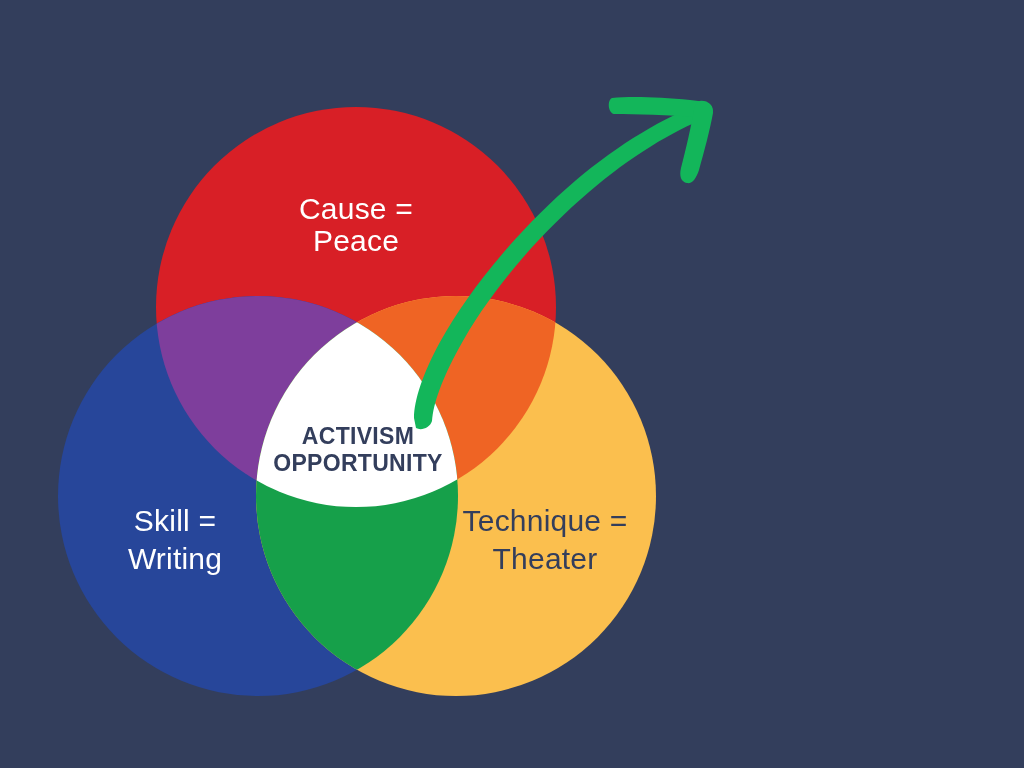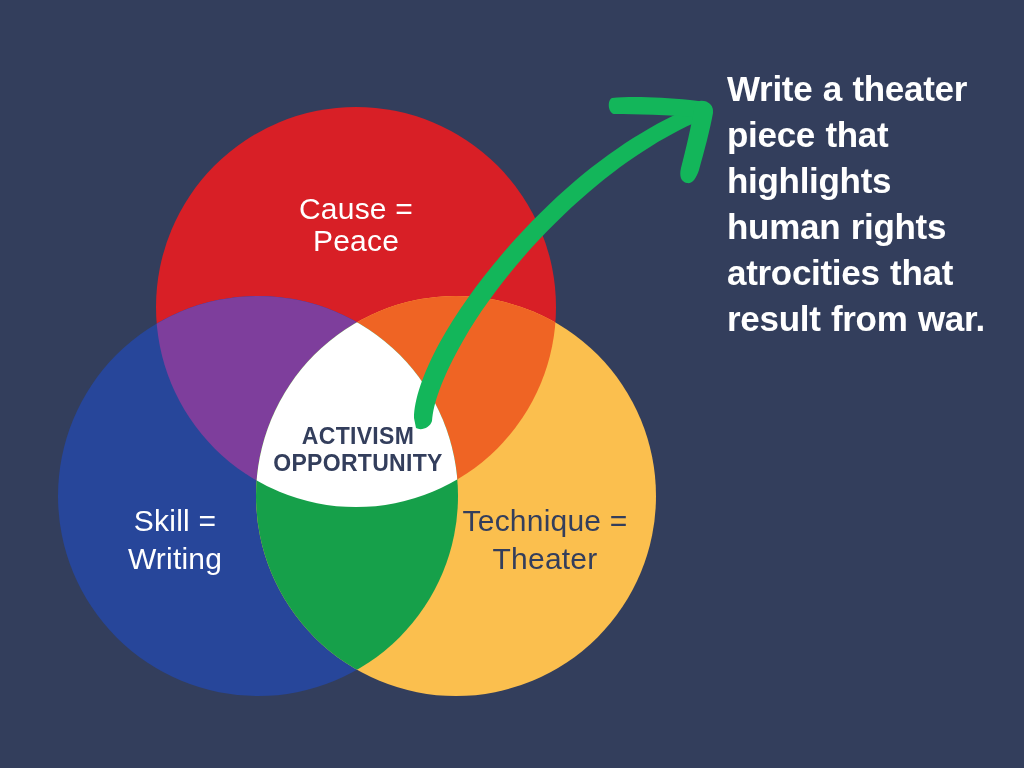--- a/index.html
+++ b/index.html
@@ -124,15 +124,14 @@
     <text class="circle-label" x="175" y="531" text-anchor="middle" fill="#FFFFFF">Skill =</text>
     <text class="circle-label" x="175" y="569" text-anchor="middle" fill="#FFFFFF">Writing</text>
 
     <text class="circle-label" x="545" y="531" text-anchor="middle" fill="#333E5C">Technique =</text>
     <text class="circle-label" x="545" y="569" text-anchor="middle" fill="#333E5C">Theater</text>
 
     <text class="center-label" x="358" y="444" text-anchor="middle" fill="#333E5C">ACTIVISM</text>
     <text class="center-label" x="358" y="471" text-anchor="middle" fill="#333E5C">OPPORTUNITY</text>
   </svg>
 
-  <div id="annotation" style="color: rgb(255, 255, 255);">Write a theater piece that highlights human rights atrocities that result from war.</div>
 
 </div>
 
 </body></html>

